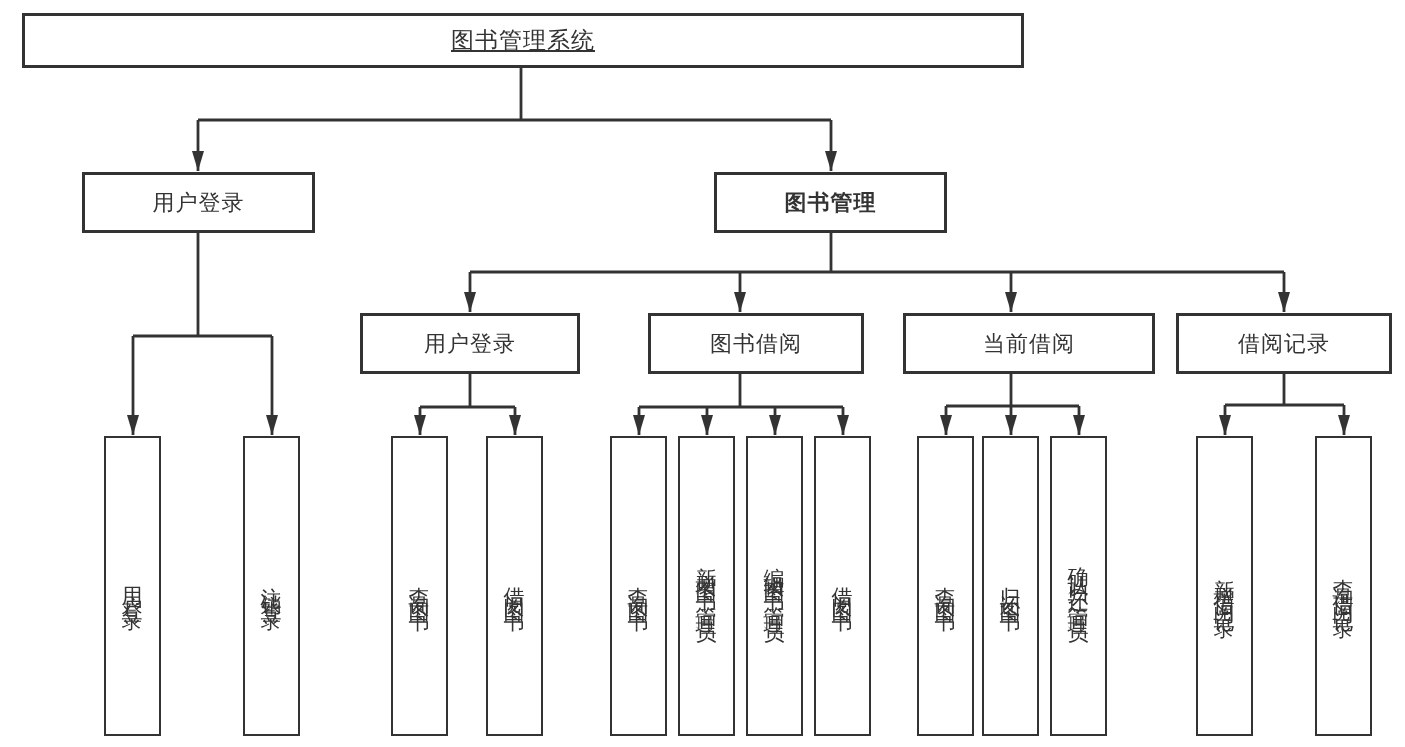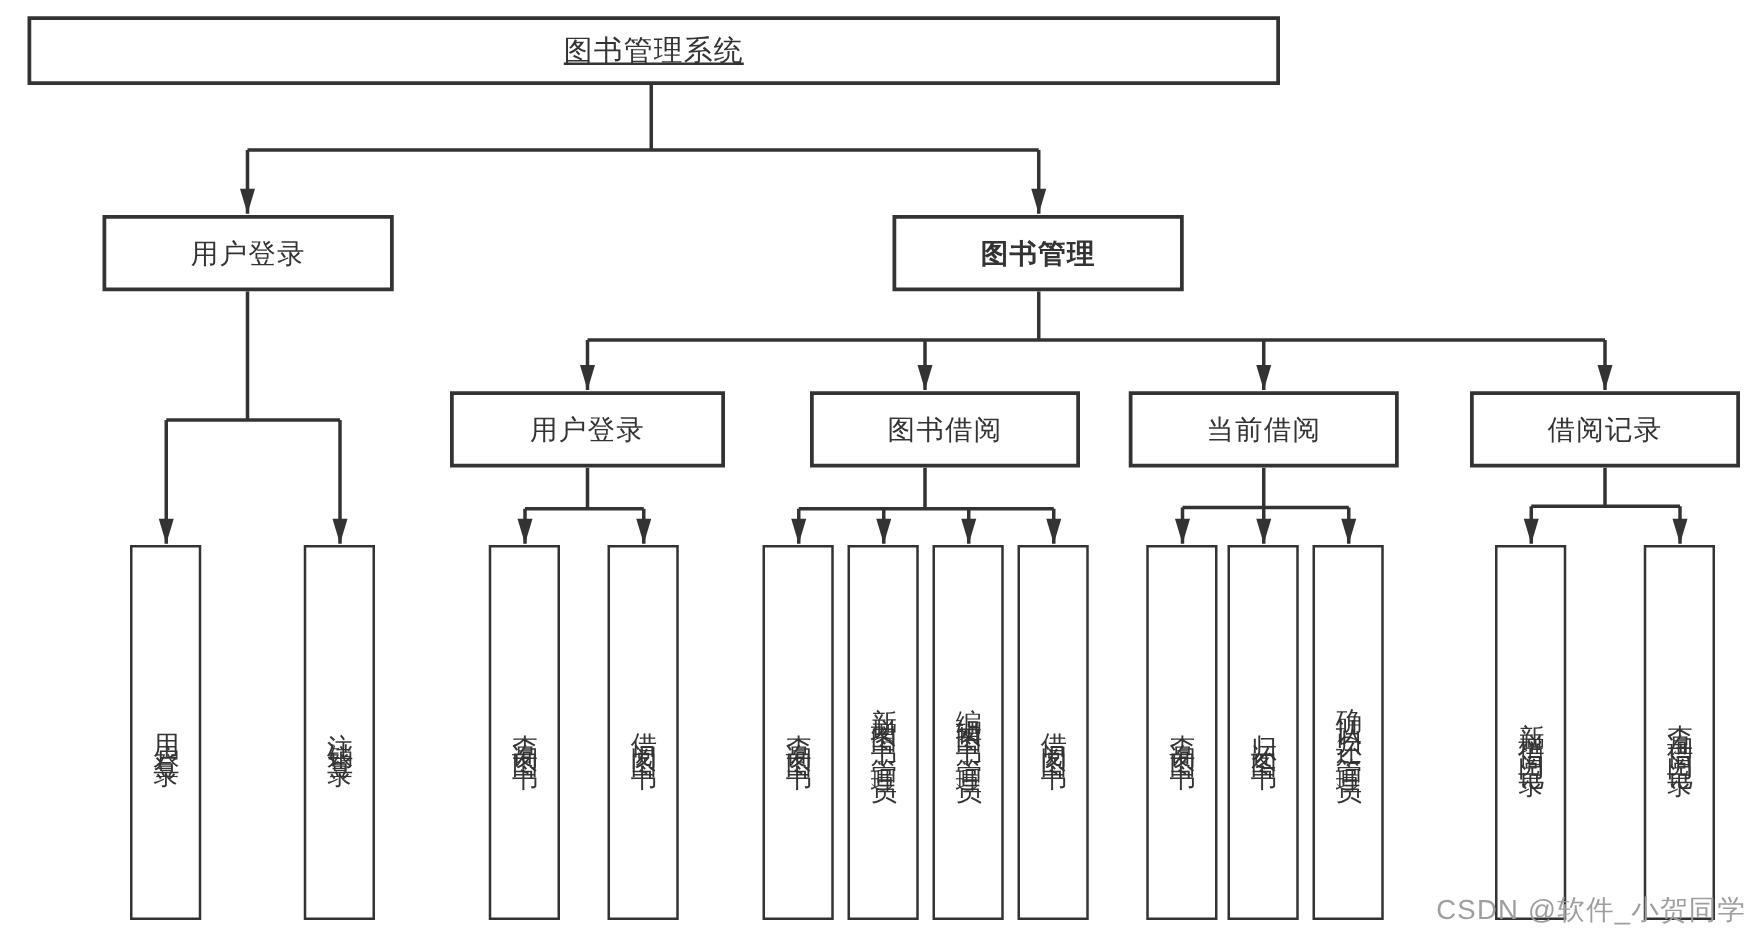--- a/index.html
+++ b/index.html
@@ -47,21 +47,21 @@
     left: 22px; top: 13px; width: 1002px; height: 55px;
     font-size: 23px;
     text-decoration: underline;
   }
   .node.branch { top: 172px; width: 233px; height: 61px; }
   .node.b-user  { left: 82px; }
   .node.b-book  { left: 714px; font-weight: bold; }
   .node.mid { top: 313px; height: 61px; }
   .node.m-newbook { left: 360px; width: 220px; }
   .node.m-borrow  { left: 632px; width: 216px; margin-left: 16px; }
-  .node.m-current { left: 903px; width: 216px; }
+  .node.m-current { left: 903px; width: 252px; }
   .node.m-record  { left: 1176px; width: 216px; }
   .leaf {
     position: absolute;
     box-sizing: border-box;
     top: 436px;
     width: 57px;
     height: 300px;
     background: var(--box_background, #ffffff);
     border: 2.5px solid var(--line, #333333);
     display: flex;
@@ -189,15 +189,14 @@
   <div class="leaf lf11">
     <span class="vtext">确认归还（管理员）</span>
   </div>
   <div class="leaf lf12">
     <span class="vtext">新增借阅记录</span>
   </div>
   <div class="leaf lf13">
     <span class="vtext">查询借阅记录</span>
   </div>
 
-  <div id="watermark">CSDN @软件_小贺同学</div>
 
 </div>
 
 </body></html>

